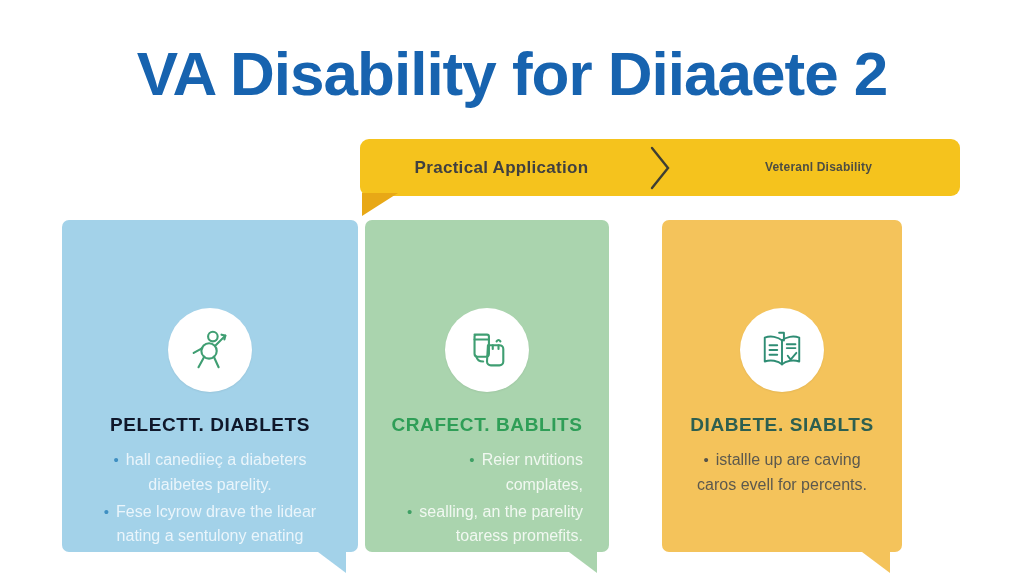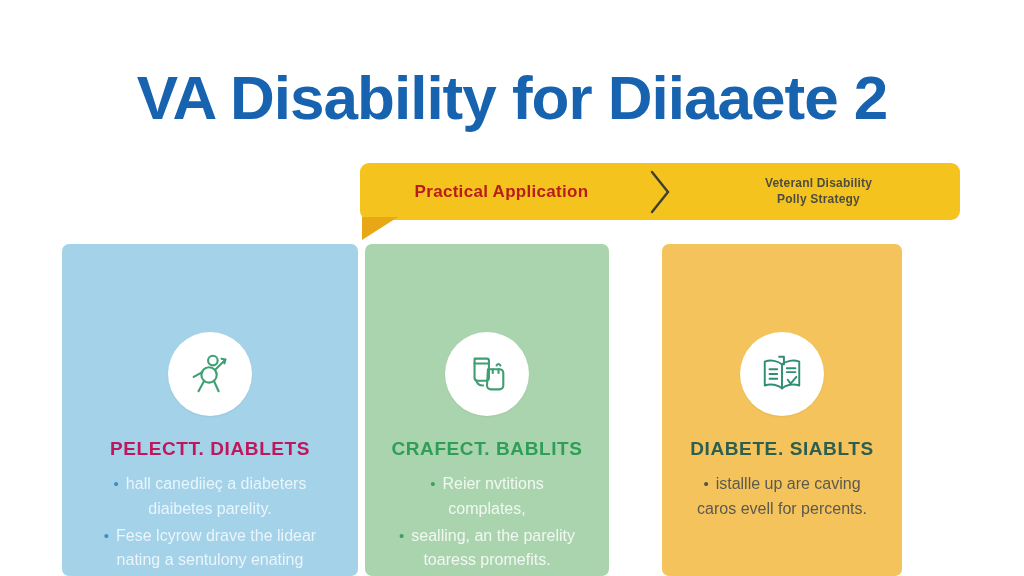--- a/index.html
+++ b/index.html
@@ -1,21 +1,21 @@
 <!DOCTYPE html>
 <html><head>
 <meta charset="utf-8">
 <style>
   html,body{margin:0;padding:0;}
   body{
     width:1024px;height:576px;overflow:hidden;position:relative;
     background:#ffffff;
     font-family:"Liberation Sans", sans-serif;
   }
-  .stage{position:absolute;inset:0;margin-top:24px;}
+  .stage{position:absolute;inset:0;}
 
   
   .title{
     position:absolute;top:38px;left:0;right:0;
     text-align:center;
     font-size:62px;font-weight:700;letter-spacing:-1px;
     color:#1763af;
     white-space:nowrap;
   }
 
@@ -26,21 +26,21 @@
     display:flex;align-items:center;
   }
   .banner::after{ 
     content:"";position:absolute;left:2px;top:54px;
     width:0;height:0;
     border-top:23px solid #e8a816;
     border-right:36px solid transparent;
   }
   .banner-left{
     flex:1;text-align:center;
-    font-size:17px;font-weight:700;color:#b91c1c;letter-spacing:.3px;
+    font-size:17px;font-weight:700;color:#404040;letter-spacing:.3px;
   }
   .banner-chevron{width:26px;height:46px;flex:0 0 auto;margin:0 4px;}
   .banner-right{
     flex:1;text-align:center;
     font-size:12px;font-weight:700;color:#4d4d42;line-height:1.3;letter-spacing:.2px;
   }
 
   
   .card{
     position:absolute;top:220px;height:332px;
@@ -66,30 +66,30 @@
     display:flex;align-items:center;justify-content:center;
     box-shadow:0 1px 2px rgba(0,0,0,.06);
   }
   .icon-circle svg{width:46px;height:46px;}
 
   .card-heading{
     margin-top:22px;
     font-size:19px;font-weight:700;letter-spacing:.6px;
     text-align:center;
   }
-  .card-blue  .card-heading{color:#be185d;}
+  .card-blue  .card-heading{color:#0f172a;}
   .card-green .card-heading{color:#2f9e57;}
   .card-yellow .card-heading{color:#2d5f50;}
 
   .card-bullets{
     list-style:none;margin:12px 0 0;padding:0 26px;
     font-size:16px;line-height:1.55;text-align:center;
   }
   .card-blue  .card-bullets{color:#eaf5fb;}
-  .card-green .card-bullets{color:#f1f8f1;}
+  .card-green .card-bullets{color:#f1f8f1;text-align:right;}
   .card-yellow .card-bullets{color:#5c594e;}
   .card-bullets li{margin-bottom:2px;}
   .dot{font-size:15px;margin-right:7px;}
   .card-blue  .dot{color:#3f8fc2;}
   .card-green .dot{color:#3fa065;}
   .card-yellow .dot{color:#57544a;}
 </style>
 </head>
 <body>
 
@@ -97,21 +97,20 @@
 
   <div class="title">VA Disability for Diiaaete 2</div>
 
   <div class="banner">
     <div class="banner-left">Practical Application</div>
     <svg class="banner-chevron" viewBox="0 0 26 46" fill="none">
       <path d="M5 3 L21 23 L5 43" stroke="#3e3e33" stroke-width="2.4" fill="none" stroke-linecap="round"></path>
     </svg>
     <div class="banner-right">
       <div>Veteranl Disability</div>
-      <div>Polly Strategy</div>
     </div>
   </div>
 
   <div class="card card-blue">
     <div class="icon-circle">
       <svg viewBox="0 0 48 48" fill="none" stroke="#3f9e72" stroke-width="2.2" stroke-linecap="round" stroke-linejoin="round">
         <circle cx="27" cy="10" r="5"></circle>
         <circle cx="23" cy="25" r="8"></circle>
         <path d="M30 19 L40 9"></path>
         <path d="M36 8 L40 9 L39 13"></path>

